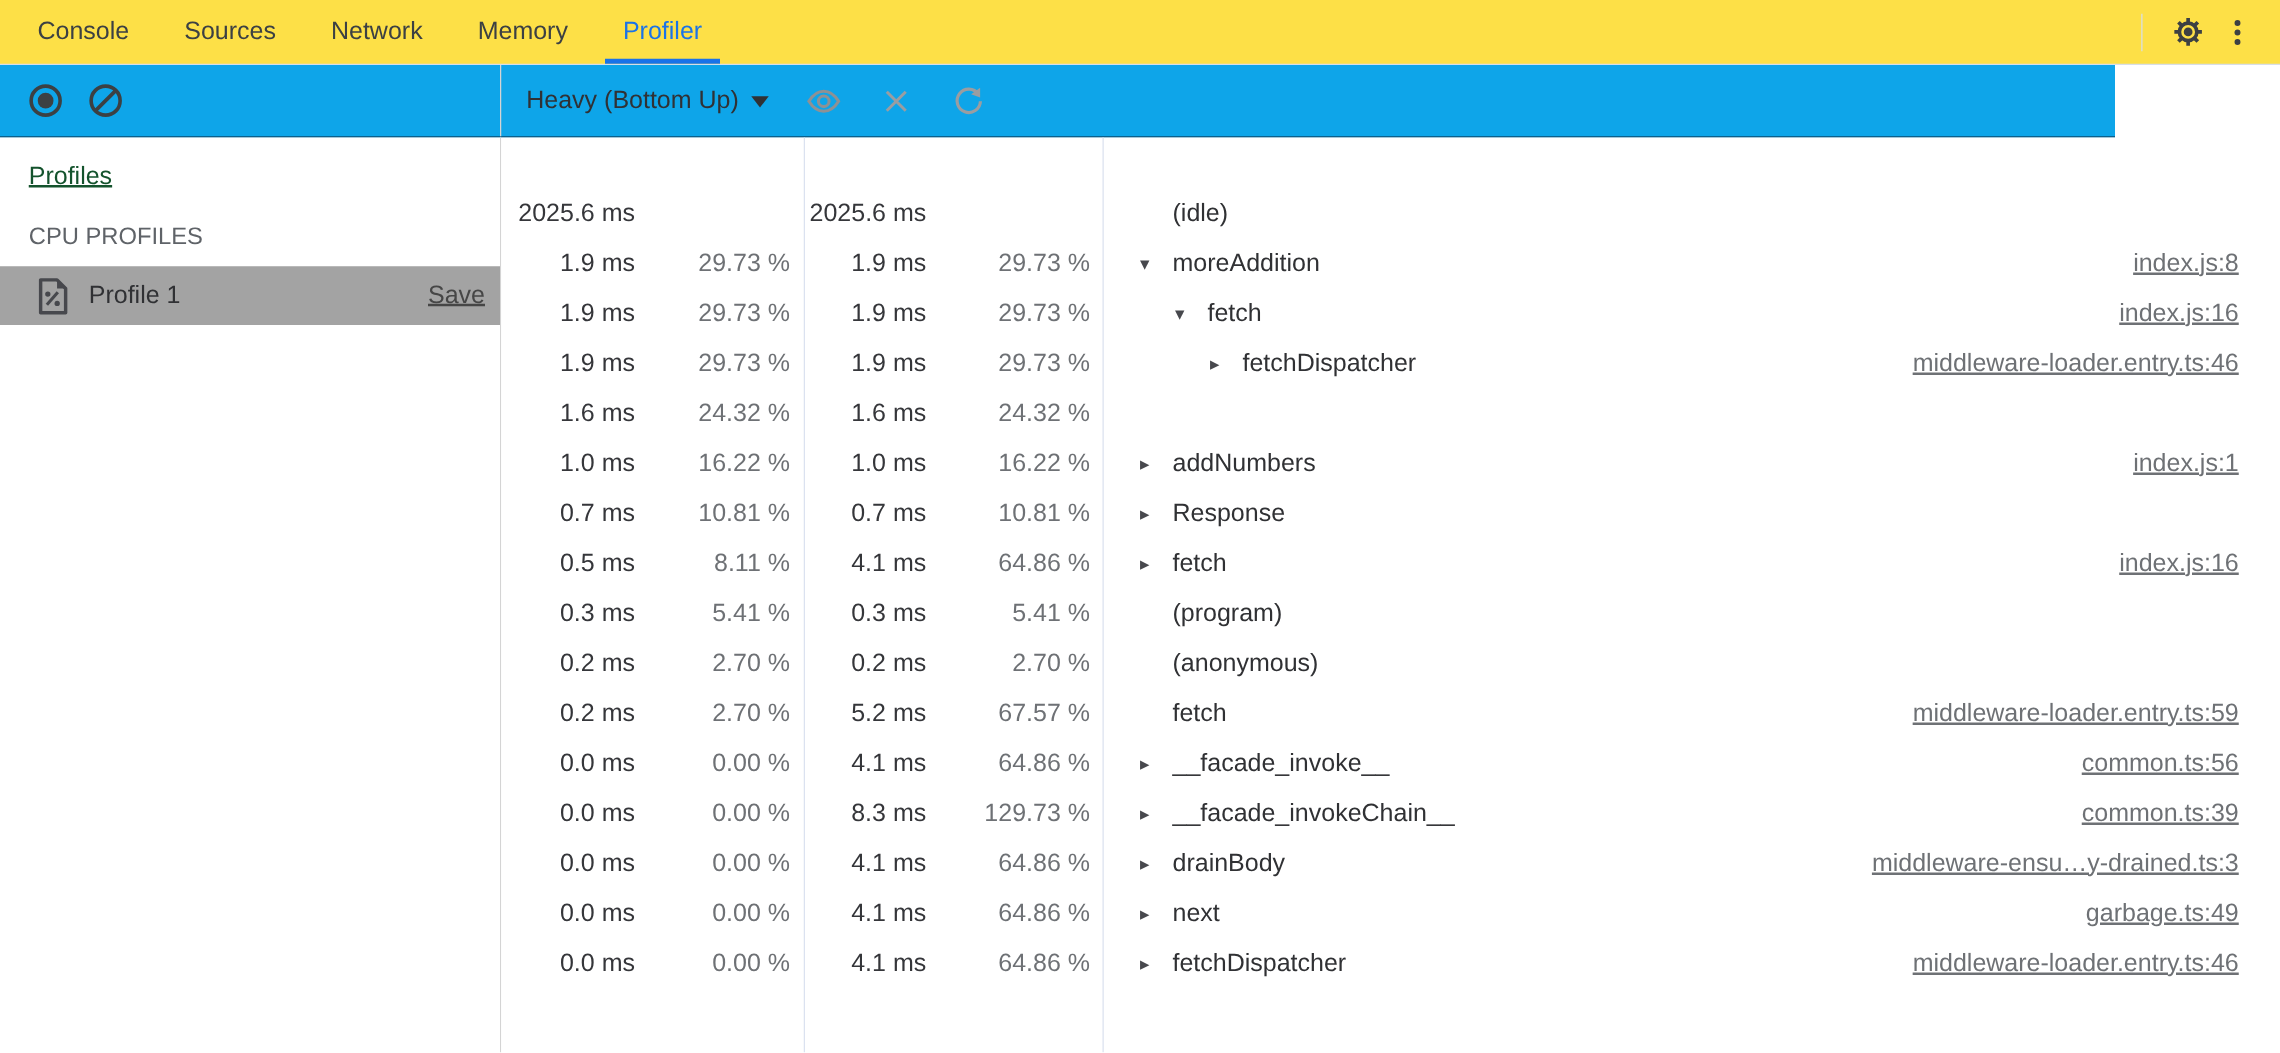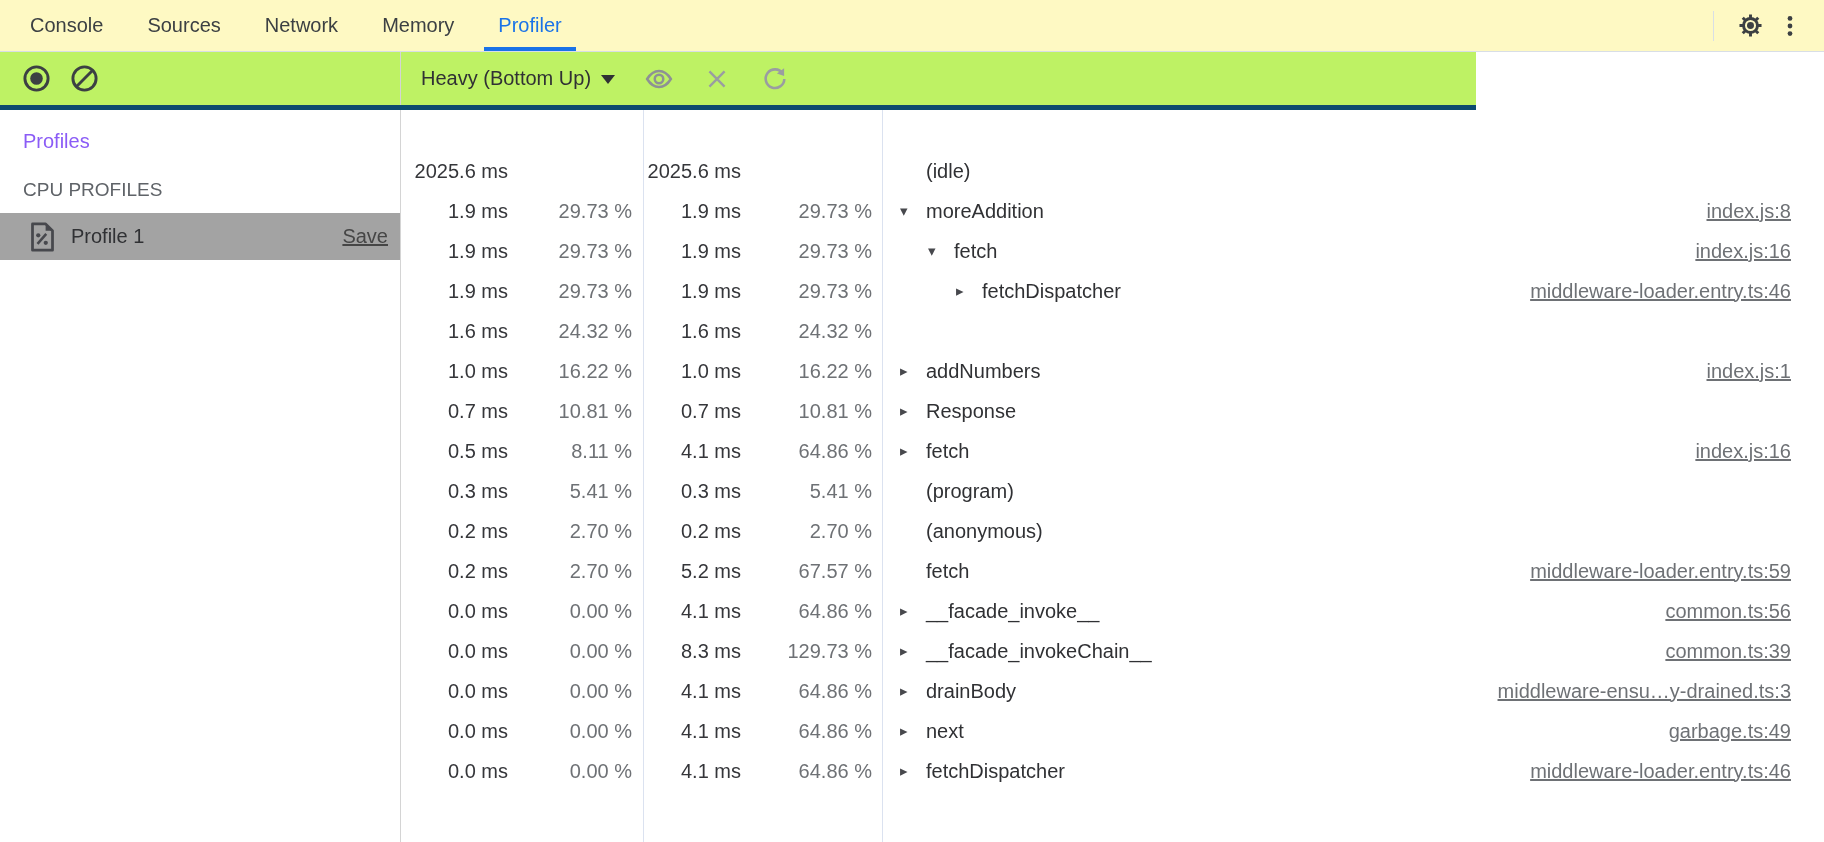--- a/index.html
+++ b/index.html
@@ -8,21 +8,21 @@
     font-family: "Liberation Sans", sans-serif;
     font-size: 20px;
     color: #303134;
     background: #fff;
     position: relative;
   }
 
   
   .tabbar {
     position: absolute; left: 0; top: 0; width: 1824px; height: 52px;
-    background: #fef9c3;
+    background: #fde047;
     border-bottom: 1px solid #d8dee6;
     display: flex; align-items: stretch;
   }
   .tabs { display: flex; align-items: stretch; padding-left: 8px; }
   .tab {
     position: relative;
     display: flex; align-items: center;
     padding: 0 22px;
     color: #3c4043;
     cursor: default;
@@ -36,22 +36,22 @@
   .tabbar-right {
     margin-left: auto; display: flex; align-items: center; padding-right: 14px;
   }
   .tabbar-divider { width: 1px; height: 30px; background: #d8dee6; margin-right: 16px; }
   .icon-btn {
     width: 40px; height: 40px; display: flex; align-items: center; justify-content: center;
   }
 
   
   .toolbar {
-    position: absolute; left: 0; top: 52px; width: 1476px; height: 58px;
-    background: #bef264; border-bottom: 5px solid #0c4a6e;
+    position: absolute; left: 0; top: 52px; width: 1692px; height: 58px;
+    background: #0ea5e9; border-bottom: 1px solid #0c4a6e;
     display: flex; align-items: center;
   }
   .toolbar-left {
     width: 401px; height: 100%; flex: none;
     display: flex; align-items: center; padding-left: 16px;
     border-right: 1px solid #d4d4d4;
   }
   .toolbar-left .icon-btn { margin-right: 8px; }
   .toolbar-main { display: flex; align-items: center; padding-left: 14px; }
   .dropdown {
@@ -64,21 +64,21 @@
     border-top: 9px solid #303134;
     margin-top: 2px;
   }
   .toolbar-main .icon-btn { margin-left: 18px; }
 
   
   .sidebar {
     position: absolute; left: 0; top: 110px; width: 401px; bottom: 0;
     background: #fff; border-right: 1px solid #d4d4d4;
   }
-  .sidebar-heading { padding: 20px 0 0 23px; color: #8b5cf6; }
+  .sidebar-heading { padding: 20px 0 0 23px; color: #14532d; text-decoration: underline; }
   .sidebar-section { padding: 26px 0 12px 23px; color: #5f6368; font-size: 19px; }
   .profile-item {
     height: 47px; display: flex; align-items: center;
     background: #a3a3a3; padding: 0 12px 0 30px;
   }
   .profile-item .ficon { flex: none; margin-right: 16px; display: flex; }
   .profile-name { color: #303134; }
   .save-link {
     margin-left: auto; color: #464646; text-decoration: underline; cursor: pointer;
   }
@@ -100,21 +100,21 @@
 
   .grid-body { position: absolute; left: 0; right: 0; top: 41px; bottom: 0; }
   .row { height: 40px; display: flex; align-items: flex-end; }
   .cell { height: 100%; display: flex; align-items: center; }
   .c-self  { width: 242px; }
   .c-total { width: 239px; }
   .c-self .ms  { width: 107px; text-align: right; color: #35363a; }
   .c-self .pct { flex: 1; text-align: right; padding-right: 11px; color: #6e7175; }
   .c-total .ms  { width: 98px; text-align: right; color: #35363a; }
   .c-total .pct { flex: 1; text-align: right; padding-right: 10px; color: #6e7175; }
-  .c-fn { flex: 1; padding-left: 18px; min-width: 0; }
+  .c-fn { flex: 1; padding-left: 30px; min-width: 0; }
   .arrow {
     flex: none; width: 26px; font-size: 15px; color: #47484d;
     display: inline-block;
   }
   .fname { color: #303134; white-space: nowrap; }
   .flink {
     margin-left: auto; padding-right: 33px;
     color: #6e7175; text-decoration: underline; white-space: nowrap; cursor: pointer;
   }
 </style>

